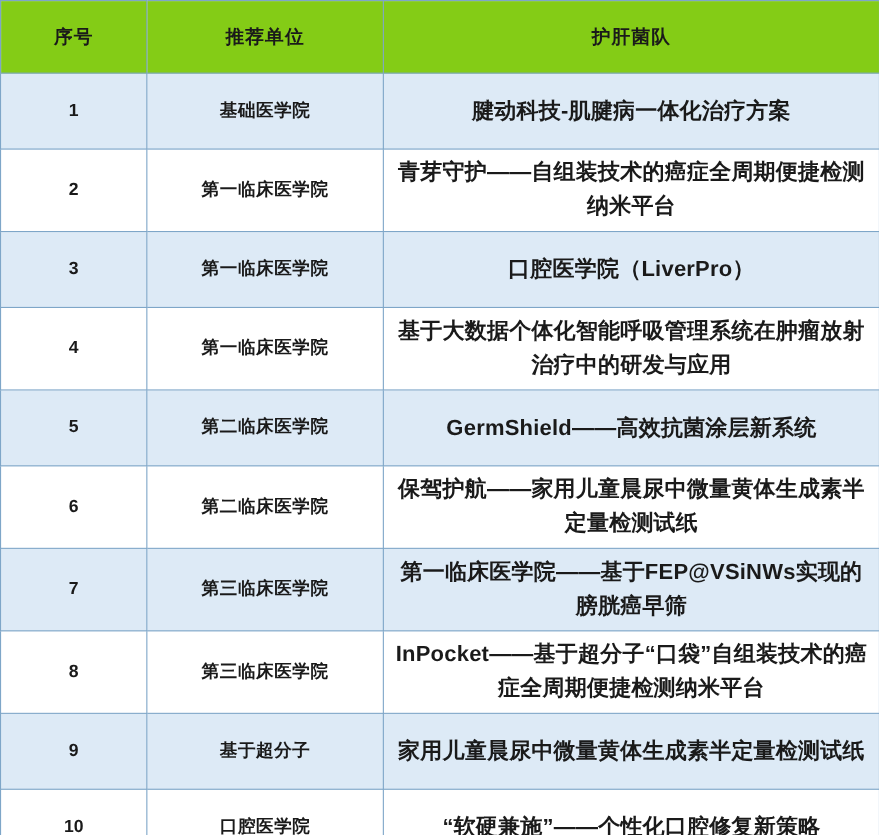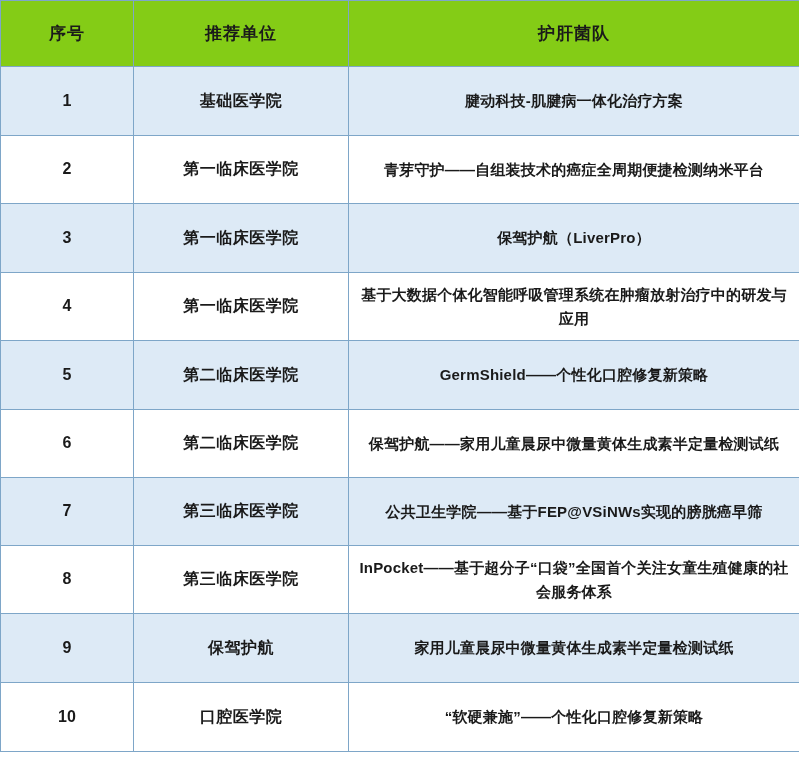--- a/index.html
+++ b/index.html
@@ -52,21 +52,21 @@
   }
   tbody td.cell-seq {
     font-size: 16px;
   }
   tbody td.cell-unit {
     font-size: 16px;
     letter-spacing: 0.5px;
     text-align: center;
   }
   tbody td.cell-name {
-    font-size: 15px;
+    font-size: 20px;
     letter-spacing: 0.2px;
   }
   tbody tr.h1 td { height: 69px; }
   tbody tr.h2 td { height: 68px; }
 </style>
 </head>
 <body>
 
 <div class="table-wrap">
   <table class="data-table">
@@ -89,50 +89,50 @@
         <td class="cell-name">腱动科技-肌腱病一体化治疗方案</td>
       </tr>
       <tr class="row-even h2">
         <td class="cell-seq">2</td>
         <td class="cell-unit">第一临床医学院</td>
         <td class="cell-name">青芽守护——自组装技术的癌症全周期便捷检测纳米平台</td>
       </tr>
       <tr class="row-odd h1">
         <td class="cell-seq">3</td>
         <td class="cell-unit">第一临床医学院</td>
-        <td class="cell-name">保驾护航（LiverPro）</td>
+        <td class="cell-name">口腔医学院（LiverPro）</td>
       </tr>
       <tr class="row-even h2">
         <td class="cell-seq">4</td>
         <td class="cell-unit">第一临床医学院</td>
         <td class="cell-name">基于大数据个体化智能呼吸管理系统在肿瘤放射治疗中的研发与应用</td>
       </tr>
       <tr class="row-odd h1">
         <td class="cell-seq">5</td>
         <td class="cell-unit">第二临床医学院</td>
-        <td class="cell-name">GermShield——个性化口腔修复新策略</td>
+        <td class="cell-name">GermShield——高效抗菌涂层新系统</td>
       </tr>
       <tr class="row-even h2">
         <td class="cell-seq">6</td>
         <td class="cell-unit">第二临床医学院</td>
         <td class="cell-name">保驾护航——家用儿童晨尿中微量黄体生成素半定量检测试纸</td>
       </tr>
       <tr class="row-odd h2">
         <td class="cell-seq">7</td>
         <td class="cell-unit">第三临床医学院</td>
-        <td class="cell-name">公共卫生学院——基于FEP@VSiNWs实现的膀胱癌早筛</td>
+        <td class="cell-name">第一临床医学院——基于FEP@VSiNWs实现的膀胱癌早筛</td>
       </tr>
       <tr class="row-even h2">
         <td class="cell-seq">8</td>
         <td class="cell-unit">第三临床医学院</td>
-        <td class="cell-name">InPocket——基于超分子“口袋”全国首个关注女童生殖健康的社会服务体系</td>
+        <td class="cell-name">InPocket——基于超分子“口袋”自组装技术的癌症全周期便捷检测纳米平台</td>
       </tr>
       <tr class="row-odd h1">
         <td class="cell-seq">9</td>
-        <td class="cell-unit">保驾护航</td>
+        <td class="cell-unit">基于超分子</td>
         <td class="cell-name">家用儿童晨尿中微量黄体生成素半定量检测试纸</td>
       </tr>
       <tr class="row-even h1">
         <td class="cell-seq">10</td>
         <td class="cell-unit">口腔医学院</td>
         <td class="cell-name">“软硬兼施”——个性化口腔修复新策略</td>
       </tr>
     </tbody>
   </table>
 </div>

